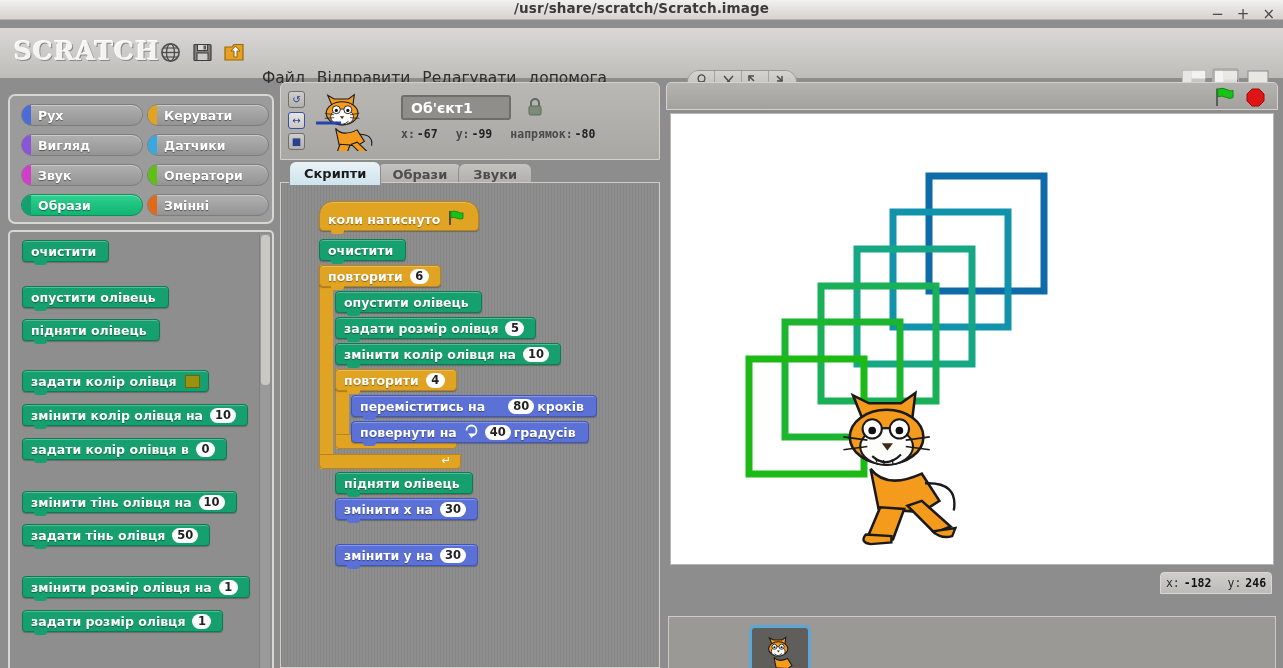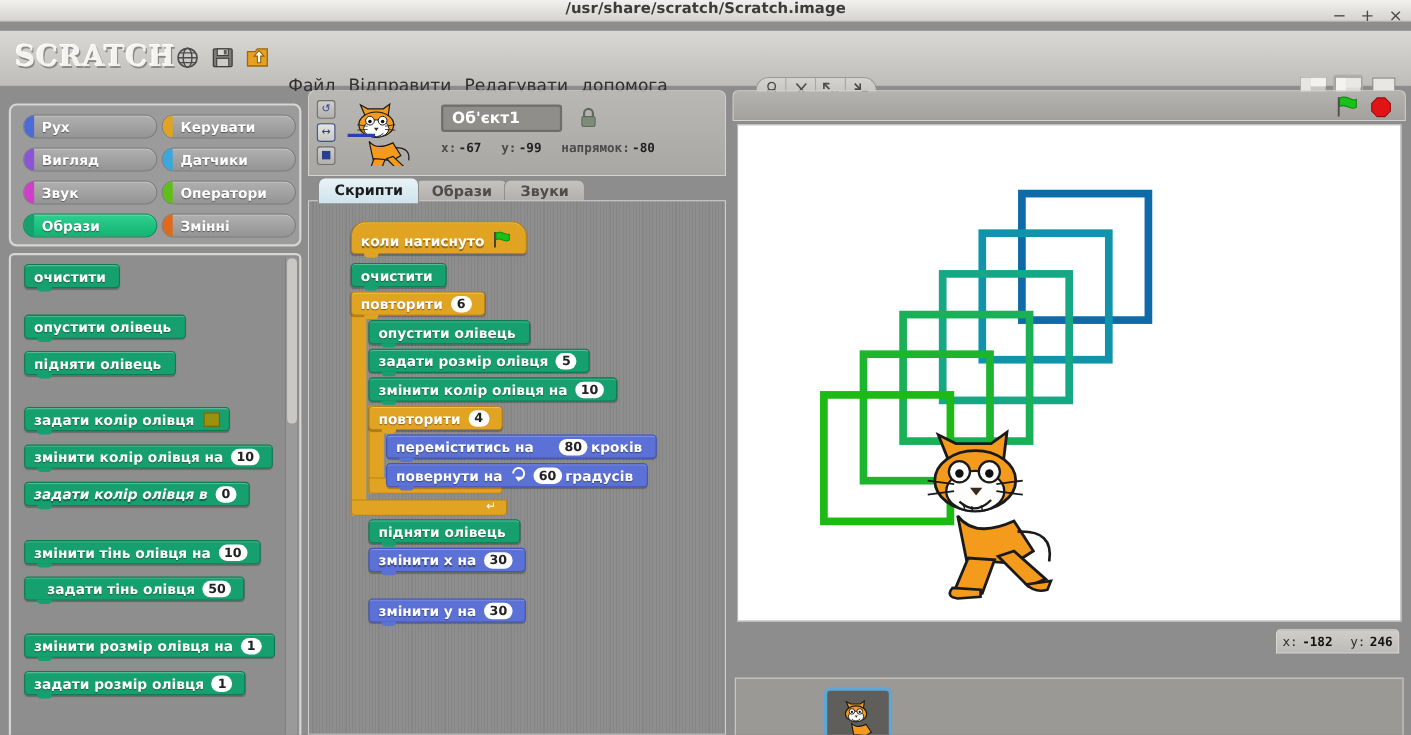--- a/index.html
+++ b/index.html
@@ -381,31 +381,31 @@
             <span style="margin-right: 4px;">задати колір олівця</span>
             <span class="colorfield" style="background: rgb(154, 145, 16);"></span>
             <i class="nub"></i>
           </div>
           <div class="blk pen" style="left: 12px; top: 172px;">
             <span style="margin-right: 4px;">змінити колір олівця на</span>
             <span class="numfield">10</span>
             <i class="nub"></i>
           </div>
           <div class="blk pen" style="left: 12px; top: 206px;">
-            <span style="margin-right: 4px; font-style: italic;">задати колір олівця в</span>
+            <span style="margin-right: 4px;">задати колір олівця в</span>
             <span class="numfield">0</span>
             <i class="nub"></i>
           </div>
           <div class="blk pen" style="left: 12px; top: 259px; align-items: center;">
             <span style="margin-right: 4px;">змінити тінь олівця на</span>
             <span class="numfield">10</span>
             <i class="nub"></i>
           </div>
           <div class="blk pen" style="left: 12px; top: 292px;">
-            <span style="margin-right: 4px; margin-left: 12px;">задати тінь олівця</span>
+            <span style="margin-right: 4px;">задати тінь олівця</span>
             <span class="numfield">50</span>
             <i class="nub"></i>
           </div>
           <div class="blk pen" style="left: 12px; top: 344px; text-align: right;">
             <span style="margin-right: 4px;">змінити розмір олівця на</span>
             <span class="numfield">1</span>
             <i class="nub"></i>
           </div>
           <div class="blk pen" style="left: 12px; top: 378px;">
             <span style="margin-right: 4px;">задати розмір олівця</span>
@@ -531,21 +531,21 @@
             <span class="numfield">80</span>
             <span style="margin-right: 4px;">кроків</span>
             <i class="nub"></i>
           </div>
           <div class="blk motion" style="left: 50px; top: 230px;">
             <span style="margin-right: 4px;">повернути на</span>
             <span style="margin: 0px 3px;"><svg width="15" height="15" viewBox="0 0 15 15">
                 <path d="M2.5 7.5 A5 5 0 1 1 7.5 12.5" fill="none" stroke="#ffffff" stroke-width="1.8"></path>
                 <polygon points="7.5,15 4.3,10.5 10.7,10.5" fill="#ffffff"></polygon>
               </svg></span>
-            <span class="numfield">60</span>
+            <span class="numfield">40</span>
             <span style="margin-right: 4px;">градусів</span>
             <i class="nub"></i>
           </div>
           <div class="blk pen" style="left: 34px; top: 281px;">
             <span style="margin-right: 4px;">підняти олівець</span>
             <i class="nub"></i>
           </div>
           <div class="blk motion" style="left: 34px; top: 307px;">
             <span style="margin-right: 4px;">змінити x на</span>
             <span class="numfield">30</span>

